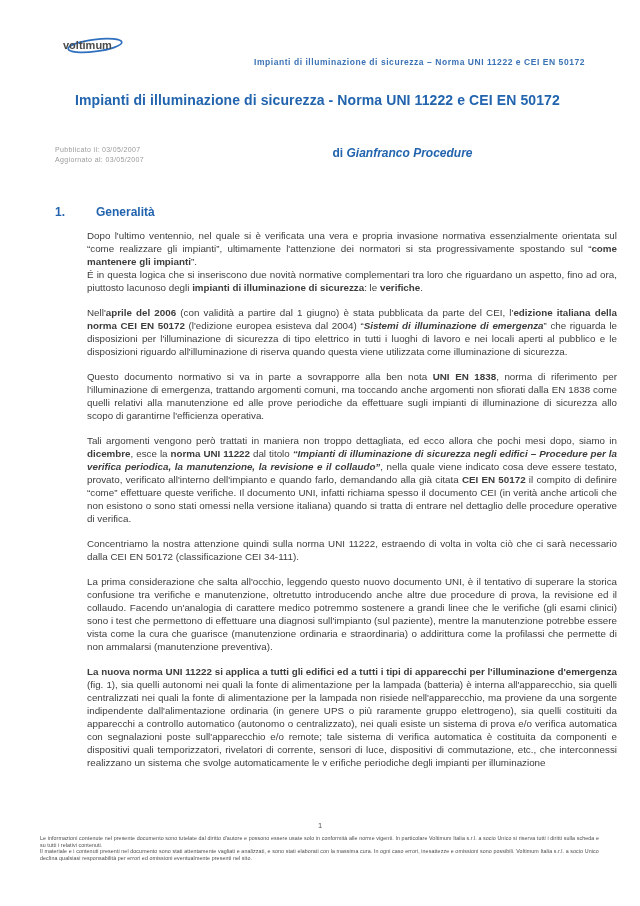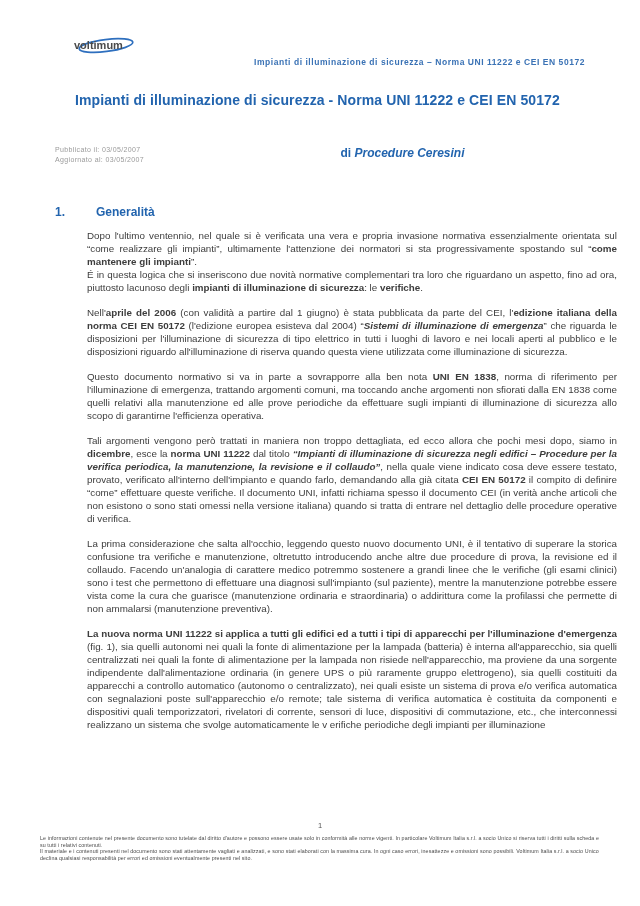--- a/index.html
+++ b/index.html
@@ -6,21 +6,21 @@
   .page{
     position:relative;
     width:640px;height:906px;
     margin:0 auto;
     background:#ffffff;
     font-family:"Liberation Sans", sans-serif;
     overflow:hidden;
   }
   
   .header{
-    position:absolute;top:34px;left:66px;right:55px;
+    position:absolute;top:34px;left:55px;right:55px;
     display:flex;justify-content:space-between;align-items:flex-start;gap:48px;
   }
   .logo{flex:0 0 auto;}
   .header-title{
     margin-top:23px;
     color:#3a72b5;font-size:8.5px;font-weight:bold;letter-spacing:0.55px;
     text-align:right;
   }
   
   .article-title{
@@ -82,33 +82,34 @@
     <div class="header-title">Impianti di illuminazione di sicurezza – Norma UNI 11222 e CEI EN 50172</div>
   </div>
 
   <div class="article-title">Impianti di illuminazione di sicurezza - Norma UNI 11222 e CEI EN 50172</div>
 
   <div class="meta-row">
     <div class="meta-dates">
       <div>Pubblicato il: 03/05/2007</div>
       <div>Aggiornato al: 03/05/2007</div>
     </div>
-    <div class="byline"><span>di </span><span class="author">Procedure Ceresini</span></div>
+    <div class="byline"><span>di </span><span class="author">Gianfranco Procedure</span></div>
   </div>
 
   <div class="section-heading">
     <span class="num">1.</span>
     <span>Generalità</span>
   </div>
 
   <div class="article-body">
       <p class="para"><span>Dopo l'ultimo ventennio, nel quale si è verificata una vera e propria invasione normativa essenzialmente orientata sul “come realizzare gli impianti”, ultimamente l'attenzione dei normatori si sta progressivamente spostando sul “</span><span class="b">come mantenere gli impianti</span><span>”.</span><br><span> É in questa logica che si inseriscono due novità normative complementari tra loro che riguardano un aspetto, fino ad ora, piuttosto lacunoso degli </span><span class="b">impianti di illuminazione di sicurezza</span><span>: le </span><span class="b">verifiche</span><span>.</span></p>
       <p class="para"><span>Nell'</span><span class="b">aprile del 2006</span><span> (con validità a partire dal 1 giugno) è stata pubblicata da parte del CEI, l'</span><span class="b">edizione italiana della norma CEI EN 50172</span><span> (l'edizione europea esisteva dal 2004) “</span><span class="i">Sistemi di illuminazione di emergenza</span><span>” che riguarda le disposizioni per l'illuminazione di sicurezza di tipo elettrico in tutti i luoghi di lavoro e nei locali aperti al pubblico e le disposizioni riguardo all'illuminazione di riserva quando questa viene utilizzata come illuminazione di sicurezza.</span></p>
       <p class="para"><span>Questo documento normativo si va in parte a sovrapporre alla ben nota </span><span class="b">UNI EN 1838</span><span>, norma di riferimento per l'illuminazione di emergenza, trattando argomenti comuni, ma toccando anche argomenti non sfiorati dalla EN 1838 come quelli relativi alla manutenzione ed alle prove periodiche da effettuare sugli impianti di illuminazione di sicurezza allo scopo di garantirne l'efficienza operativa.</span></p>
       <p class="para"><span>Tali argomenti vengono però trattati in maniera non troppo dettagliata, ed ecco allora che pochi mesi dopo, siamo in </span><span class="b">dicembre</span><span>, esce la </span><span class="b">norma UNI 11222</span><span> dal titolo </span><span class="b i">“Impianti di illuminazione di sicurezza negli edifici – Procedure per la verifica periodica, la manutenzione, la revisione e il collaudo”</span><span>, nella quale viene indicato cosa deve essere testato, provato, verificato all'interno dell'impianto e quando farlo, demandando alla già citata </span><span class="b">CEI EN 50172</span><span> il compito di definire “come” effettuare queste verifiche. Il documento UNI, infatti richiama spesso il documento CEI (in verità anche articoli che non esistono o sono stati omessi nella versione italiana) quando si tratta di entrare nel dettaglio delle procedure operative di verifica.</span></p>
+      <p class="para"><span>Concentriamo la nostra attenzione quindi sulla norma UNI 11222, estraendo di volta in volta ciò che ci sarà necessario dalla CEI EN 50172 (classificazione CEI 34-111).</span></p>
       <p class="para"><span>La prima considerazione che salta all'occhio, leggendo questo nuovo documento UNI, è il tentativo di superare la storica confusione tra verifiche e manutenzione, oltretutto introducendo anche altre due procedure di prova, la revisione ed il collaudo. Facendo un'analogia di carattere medico potremmo sostenere a grandi linee che le verifiche (gli esami clinici) sono i test che permettono di effettuare una diagnosi sull'impianto (sul paziente), mentre la manutenzione potrebbe essere vista come la cura che guarisce (manutenzione ordinaria e straordinaria) o addirittura come la profilassi che permette di non ammalarsi (manutenzione preventiva).</span></p>
       <p class="para"><span class="b">La nuova norma UNI 11222 si applica a tutti gli edifici ed a tutti i tipi di apparecchi per l'illuminazione d'emergenza</span><span> (fig. 1), sia quelli autonomi nei quali la fonte di alimentazione per la lampada (batteria) è interna all'apparecchio, sia quelli centralizzati nei quali la fonte di alimentazione per la lampada non risiede nell'apparecchio, ma proviene da una sorgente indipendente dall'alimentazione ordinaria (in genere UPS o più raramente gruppo elettrogeno), sia quelli costituiti da apparecchi a controllo automatico (autonomo o centralizzato), nei quali esiste un sistema di prova e/o verifica automatica con segnalazioni poste sull'apparecchio e/o remote; tale sistema di verifica automatica è costituita da componenti e dispositivi quali temporizzatori, rivelatori di corrente, sensori di luce, dispositivi di commutazione, etc., che interconnessi realizzano un sistema che svolge automaticamente le v erifiche periodiche degli impianti per illuminazione</span></p>
     </div>
 
   <div class="page-number">1</div>
 
   <div class="footer-disclaimer">
       <div class="fline">Le informazioni contenute nel presente documento sono tutelate dal diritto d'autore e possono essere usate solo in conformità alle norme vigenti. In particolare Voltimum Italia s.r.l. a socio Unico si riserva tutti i diritti sulla scheda e su tutti i relativi contenuti.</div>
       <div class="fline">Il materiale e i contenuti presenti nel documento sono stati attentamente vagliati e analizzati, e sono stati elaborati con la massima cura. In ogni caso errori, inesattezze e omissioni sono possibili. Voltimum Italia s.r.l. a socio Unico declina qualsiasi responsabilità per errori ed omissioni eventualmente presenti nel sito.</div>
     </div>

